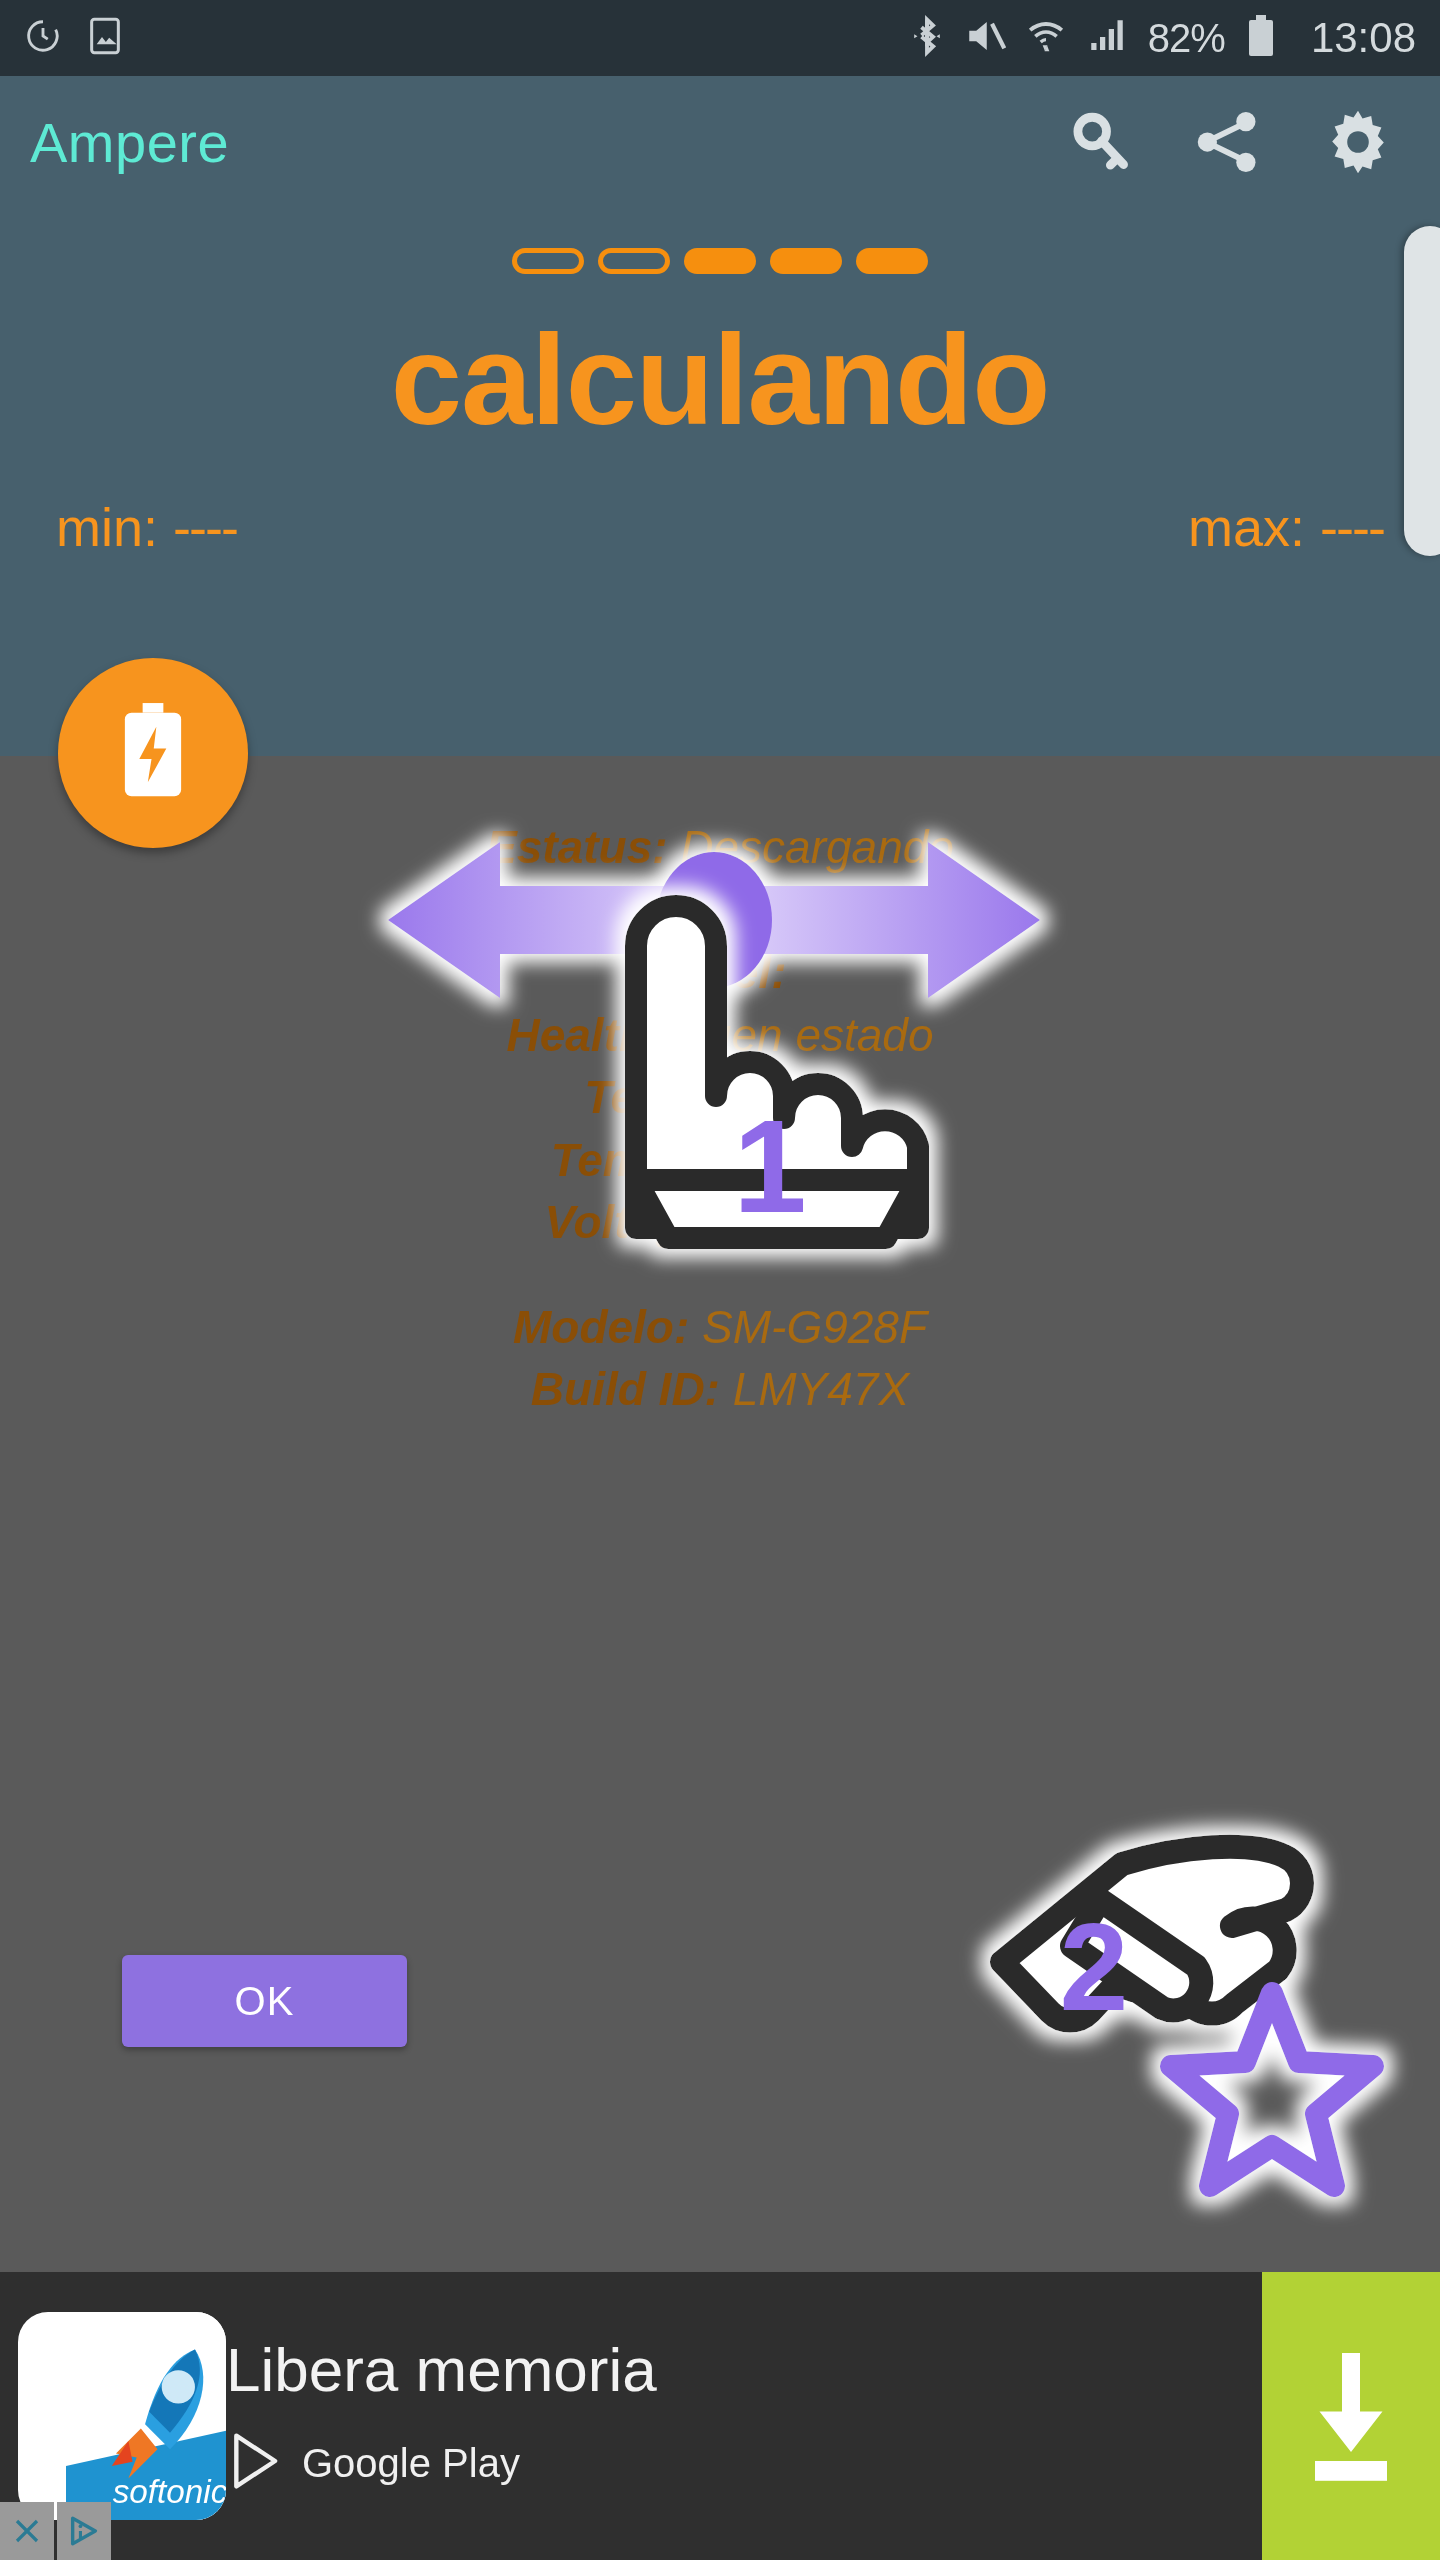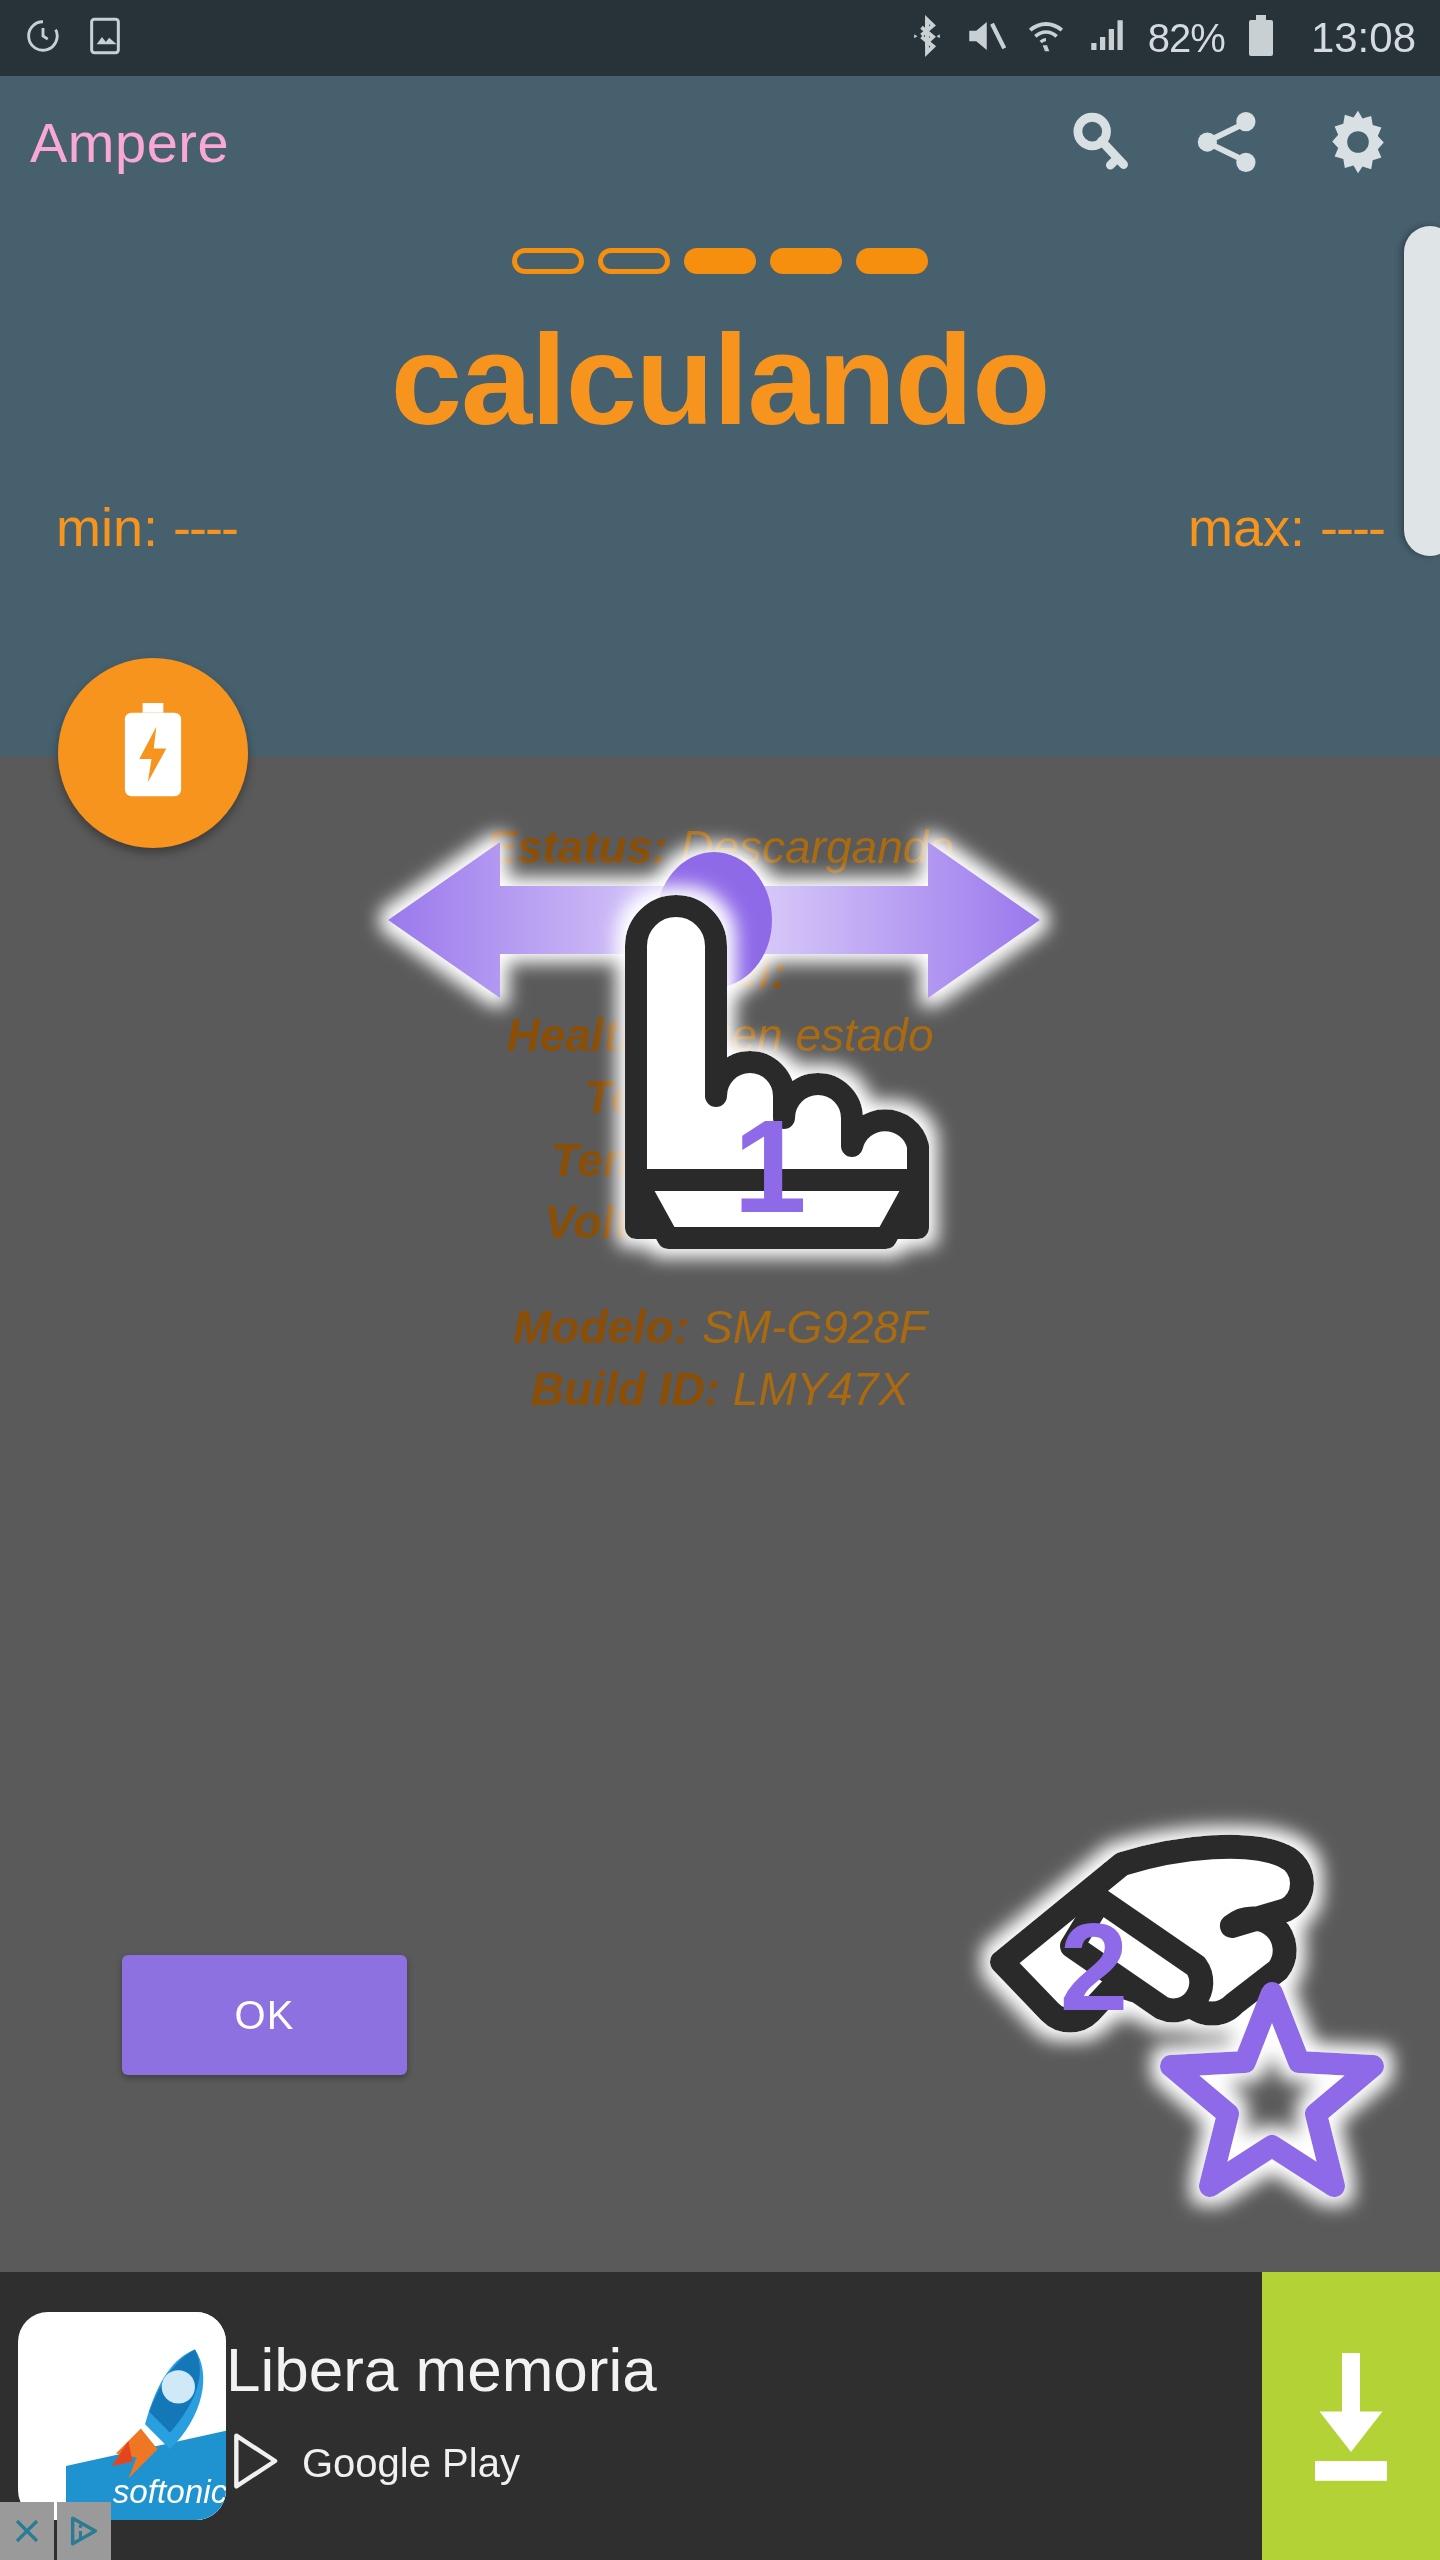--- a/index.html
+++ b/index.html
@@ -15,21 +15,21 @@
   .sb-right { margin-left:auto; display:flex; align-items:center; gap:20px; }
   .sb-icon { display:block; }
   .sb-pct { color:#d4dadd; font-size:40px; letter-spacing:-1px; font-weight:400; }
   .sb-time { color:#d4dadd; font-size:42px; letter-spacing:0px; margin-left:14px; }
 
   
   .header { position:absolute; left:0; top:76px; width:1440px; height:680px;
     background:#47606d; }
   .appbar { position:relative; height:132px; display:flex; align-items:center;
     padding:0 30px; }
-  .app-title { color:#f9a8d4; font-size:56px; font-weight:400; letter-spacing:0.5px; }
+  .app-title { color:#5eead4; font-size:56px; font-weight:400; letter-spacing:0.5px; }
   .appbar-actions { margin-left:auto; display:flex; align-items:center; gap:58px;
     padding-right:16px; }
   .appbar-actions svg { display:block; }
 
   
   .edge-panel { position:absolute; right:-16px; top:150px; width:52px; height:330px;
     background:#dfe4e6; border-radius:28px; box-shadow:-3px 0 6px rgba(0,0,0,0.28); }
 
   
   .dashes { display:flex; justify-content:center; gap:14px; margin-top:40px; }
@@ -55,21 +55,21 @@
   
   .body { position:absolute; left:0; top:756px; width:1440px; height:1476px;
     background:#5a5a5a; }
   .info { padding-top:60px; text-align:center; }
   .info-line { font-size:46px; line-height:1.36; color:#b5700e;font-style:italic; }
   .info-line .k { color:#8a4e06; font-weight:700; }
   .info-line .v { color:#a96a10; font-weight:400; }
   .info-gap { height:42px; }
 
   
-  .okbtn { position:absolute; left:122px; top:1955px; width:285px; height:120px;
+  .okbtn { position:absolute; left:122px; top:1955px; width:285px; height:92px;
     background:#8e71e0; border-radius:6px; border:none; color:#ffffff;
     font-size:40px; letter-spacing:1px; font-family:"Liberation Sans", sans-serif;
     box-shadow:0 3px 6px rgba(0,0,0,0.3); cursor:pointer; z-index:7; }
 
   
   .overlay { position:absolute; left:0; top:0; width:1440px; height:2560px;
     pointer-events:none; z-index:9; }
 
   
   .ad { position:absolute; left:0; bottom:0; width:1440px; height:288px;

